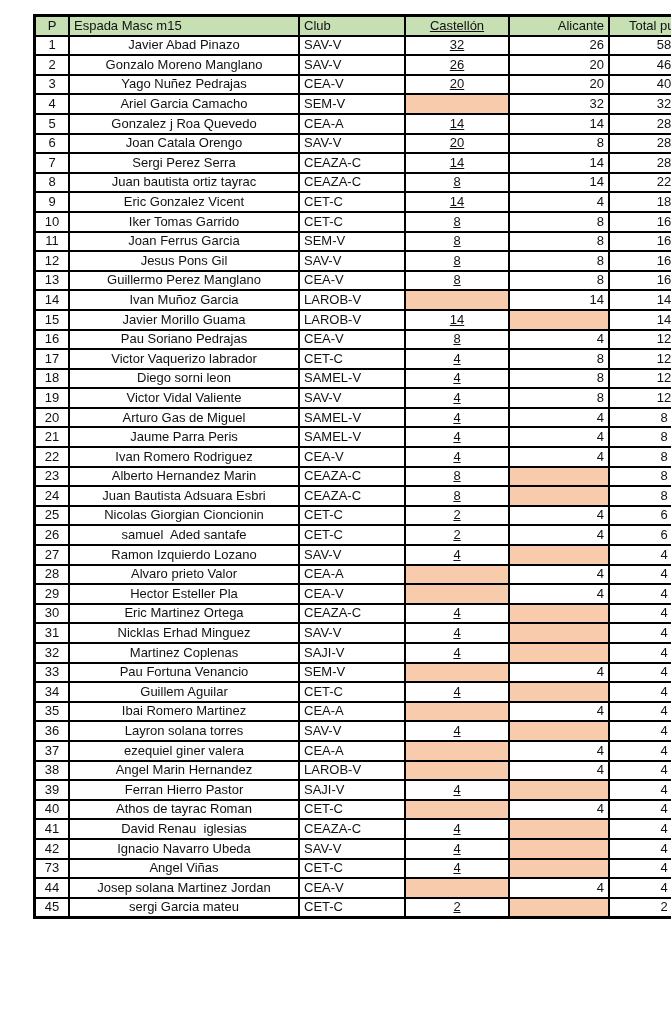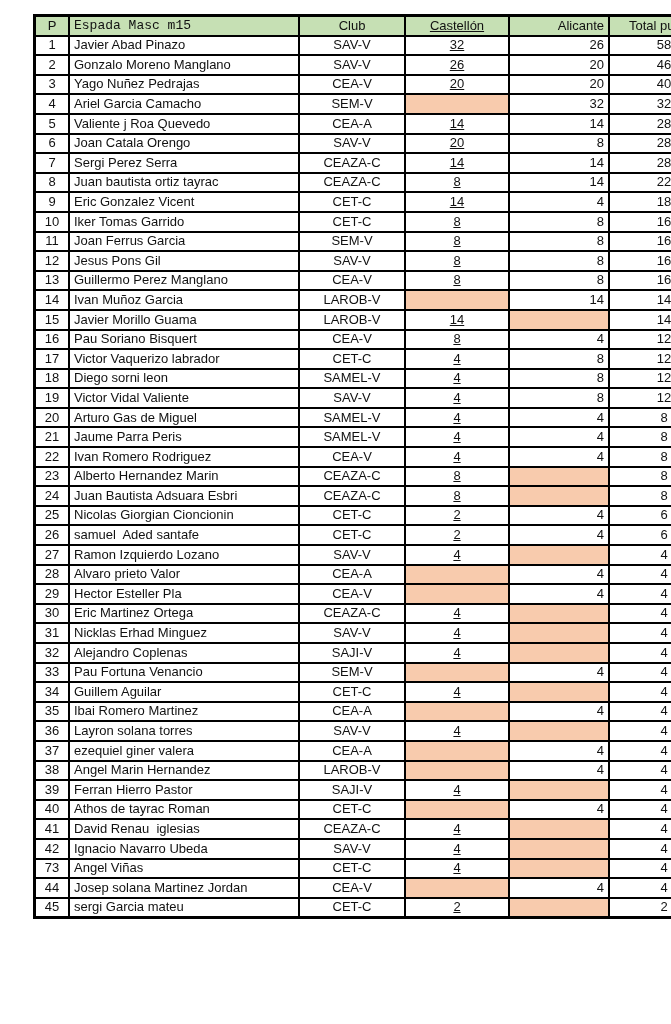--- a/index.html
+++ b/index.html
@@ -35,26 +35,26 @@
     font-size: 13px;
     line-height: 1.1;
     overflow: hidden;
     white-space: pre;
     font-weight: normal;
   }
   table.results th {
     background: var(--header-bg, #c6e0b4);
   }
   .col-rank   { width: 24px;  text-align: center; }
-  .col-name   { width: 220px; text-align: left;   }
-  .col-club   { width: 96px;  text-align: center; }
+  .col-name   { width: 220px; text-align: center;   }
+  .col-club   { width: 96px;  text-align: left; }
   .col-cast   { width: 94px;  text-align: center; text-decoration: underline; }
   .col-ali    { width: 90px;  text-align: right; }
   .col-total  { width: 100px; text-align: center; }
-  th.col-name { text-align: left; font-family: Liberation Mono, monospace; }
+  th.col-name { text-align: left; }
   td.missing  { background: var(--missing-bg, #f8cbad); }
 </style>
 </head>
 <body>
 
 <div class="page">
   <div class="sheet">
     <table class="results">
       <thead>
         <tr>
@@ -94,21 +94,21 @@
           <tr>
             <td class="col-rank">4</td>
             <td class="col-name">Ariel Garcia Camacho</td>
             <td class="col-club">SEM-V</td>
             <td class="col-cast missing"></td>
             <td class="col-ali">32</td>
             <td class="col-total">32</td>
           </tr>
           <tr>
             <td class="col-rank">5</td>
-            <td class="col-name">Valiente j Roa Quevedo</td>
+            <td class="col-name">Gonzalez j Roa Quevedo</td>
             <td class="col-club">CEA-A</td>
             <td class="col-cast">14</td>
             <td class="col-ali">14</td>
             <td class="col-total">28</td>
           </tr>
           <tr>
             <td class="col-rank">6</td>
             <td class="col-name">Joan Catala Orengo</td>
             <td class="col-club">SAV-V</td>
             <td class="col-cast">20</td>
@@ -182,21 +182,21 @@
           <tr>
             <td class="col-rank">15</td>
             <td class="col-name">Javier Morillo Guama</td>
             <td class="col-club">LAROB-V</td>
             <td class="col-cast">14</td>
             <td class="col-ali missing"></td>
             <td class="col-total">14</td>
           </tr>
           <tr>
             <td class="col-rank">16</td>
-            <td class="col-name">Pau Soriano Bisquert</td>
+            <td class="col-name">Pau Soriano Pedrajas</td>
             <td class="col-club">CEA-V</td>
             <td class="col-cast">8</td>
             <td class="col-ali">4</td>
             <td class="col-total">12</td>
           </tr>
           <tr>
             <td class="col-rank">17</td>
             <td class="col-name">Victor Vaquerizo labrador</td>
             <td class="col-club">CET-C</td>
             <td class="col-cast">4</td>
@@ -310,21 +310,21 @@
           <tr>
             <td class="col-rank">31</td>
             <td class="col-name">Nicklas Erhad Minguez</td>
             <td class="col-club">SAV-V</td>
             <td class="col-cast">4</td>
             <td class="col-ali missing"></td>
             <td class="col-total">4</td>
           </tr>
           <tr>
             <td class="col-rank">32</td>
-            <td class="col-name">Alejandro Coplenas</td>
+            <td class="col-name">Martinez Coplenas</td>
             <td class="col-club">SAJI-V</td>
             <td class="col-cast">4</td>
             <td class="col-ali missing"></td>
             <td class="col-total">4</td>
           </tr>
           <tr>
             <td class="col-rank">33</td>
             <td class="col-name">Pau Fortuna Venancio</td>
             <td class="col-club">SEM-V</td>
             <td class="col-cast missing"></td>

